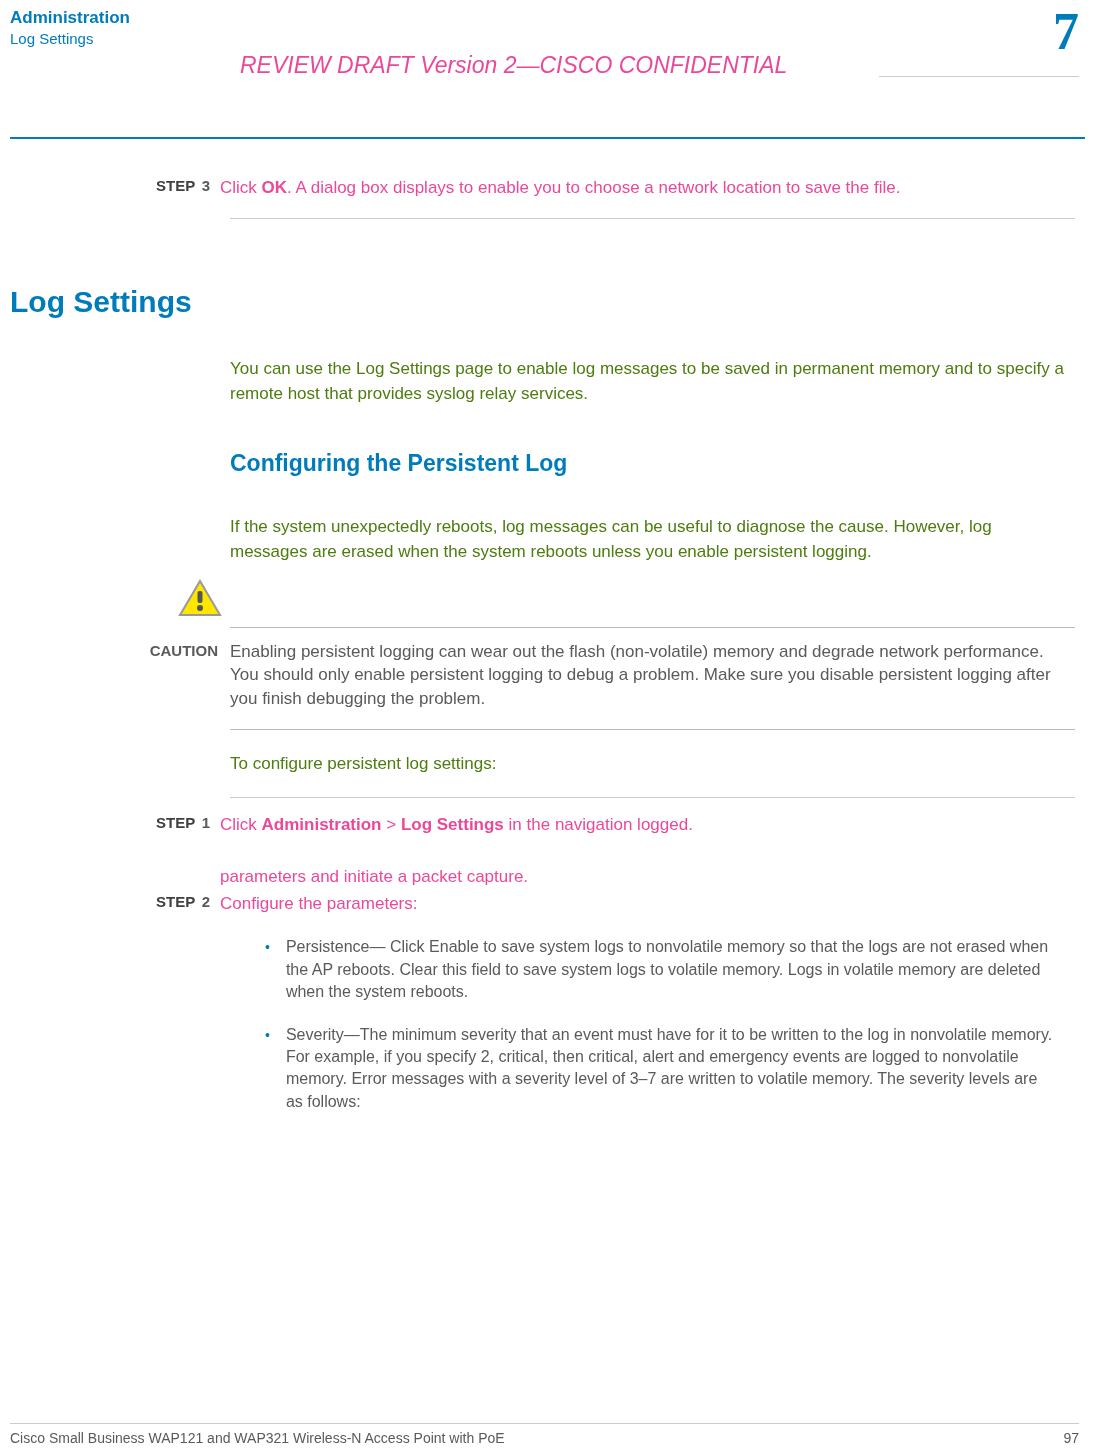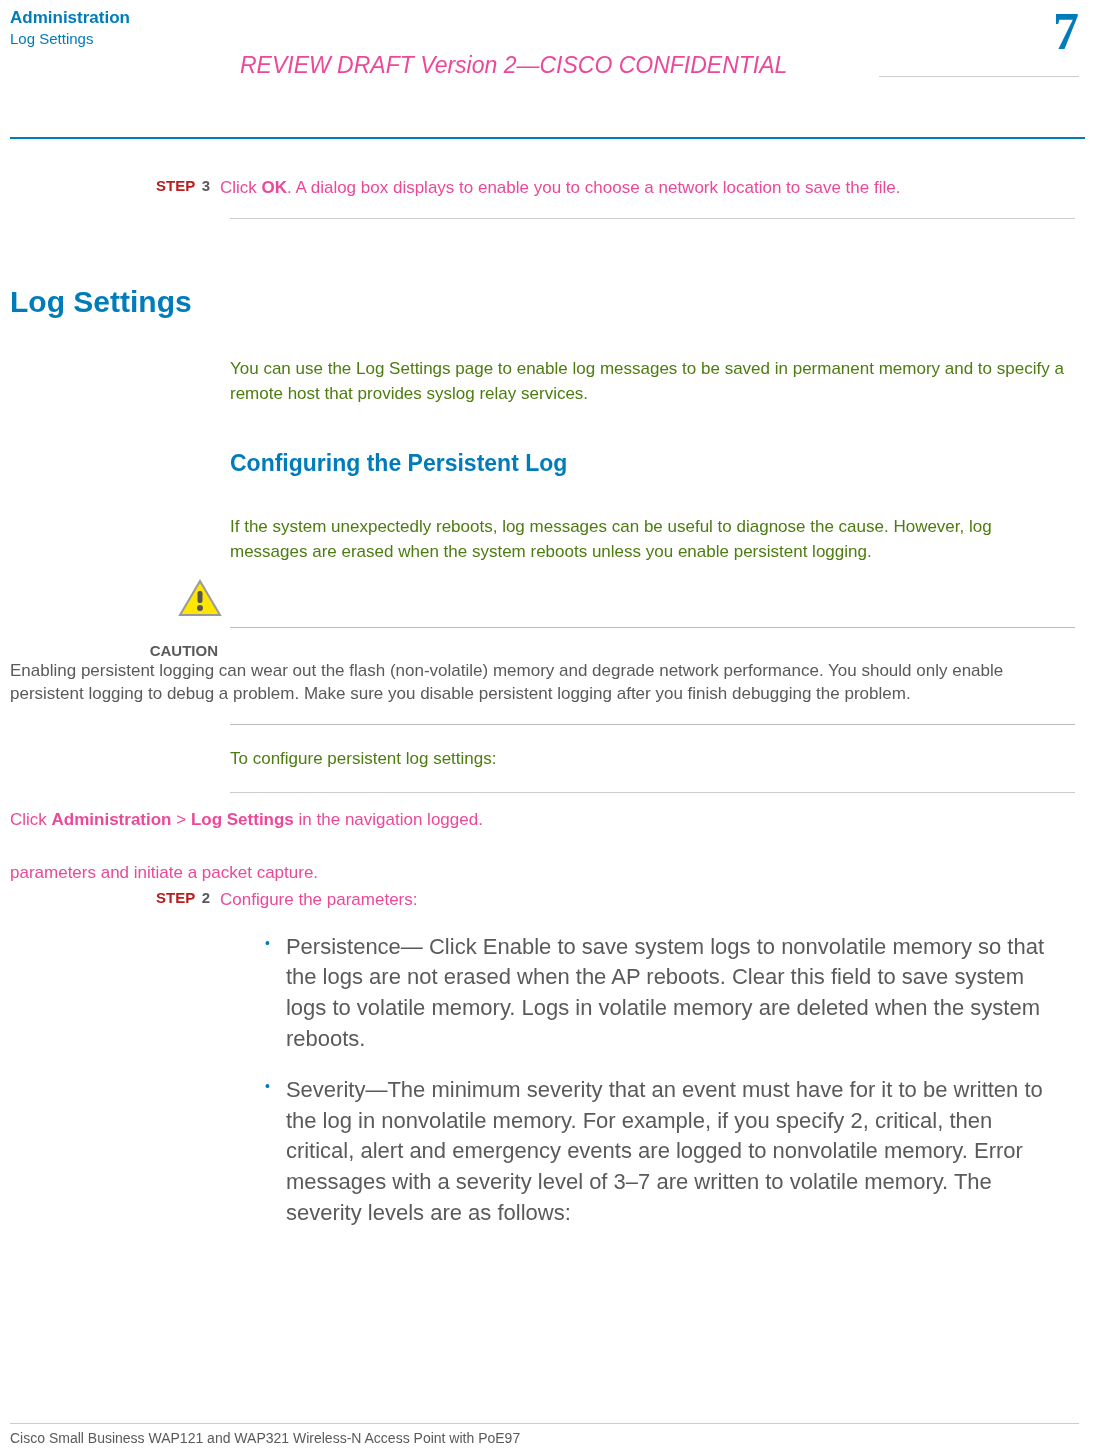--- a/index.html
+++ b/index.html
@@ -65,21 +65,21 @@
       margin-top: 38px;
       padding-right: 10px;
     }
     .step-label {
       width: 210px;
       text-align: right;
       padding-right: 10px;
       flex-shrink: 0;
     }
     .step-label-inner {
-      color: #b91c1c;
+      color: #404040;
       font-weight: bold;
       font-size: 15px;
     }
     .step-num {
       color: #5a5a5a;
       font-weight: bold;
       font-size: 15px;
       margin-left: 2px;
     }
     .step-body {
@@ -111,21 +111,20 @@
     .heading2 {
       color: #007cba;
       font-weight: bold;
       font-size: 23px;
       margin-left: 220px;
       margin-top: 44px;
     }
     .caution-block {
       display: flex;
       margin-top: 36px;
-      flex-direction: column;
     }
     .caution-left {
       width: 220px;
       flex-shrink: 0;
       text-align: right;
       padding-right: 12px;
       position: relative;
     }
     .caution-icon {
       position: absolute;
@@ -166,32 +165,33 @@
       margin-bottom: 20px;
     }
     .bullet-dot {
       color: #007cba;
       font-size: 14px;
       margin-right: 16px;
       margin-top: 3px;
       flex-shrink: 0;
     }
     .bullet-text {
-      font-size: 22px;
+      font-size: 16px;
       line-height: 1.4;
       color: #5a5a5a;
     }
     .footer {
       position: absolute;
       bottom: 6px;
       left: 10px;
       right: 16px;
       border-top: 1px solid #ccc;
       padding-top: 6px;
       display: flex;
+      justify-content: space-between;
       font-size: 14px;
       color: #5a5a5a;
     }
   </style>
 </head>
 <body>
 
 <div class="header">
   <div class="header-title">Administration</div>
   <div class="header-subtitle">Log Settings</div>
@@ -247,20 +247,24 @@
     <div class="caution-body">Enabling persistent logging can wear out the flash (non-volatile) memory and degrade network performance. You should only enable persistent logging to debug a problem. Make sure you disable persistent logging after you finish debugging the problem.</div>
   </div>
 
   <hr class="hr-caution" style="margin-top:18px;">
 
   <div class="body-text" style="margin-top:22px;">To configure persistent log settings:</div>
 
   <hr class="step-hr-top">
 
   <div class="step-block" style="margin-top:16px;">
+    <div class="step-label">
+      <span class="step-label-inner">STEP</span>
+      <span class="step-num">1</span>
+    </div>
     <div class="step-body">
       <span>Click </span><span class="bold">Administration</span><span> &gt; </span><span class="bold">Log Settings</span><span> in the navigation logged.</span>
       <div style="margin-top:30px;">parameters and initiate a packet capture.</div>
     </div>
   </div>
 
   <div class="step-block" style="margin-top:4px;">
     <div class="step-label">
       <span class="step-label-inner">STEP</span>
       <span class="step-num">2</span>

